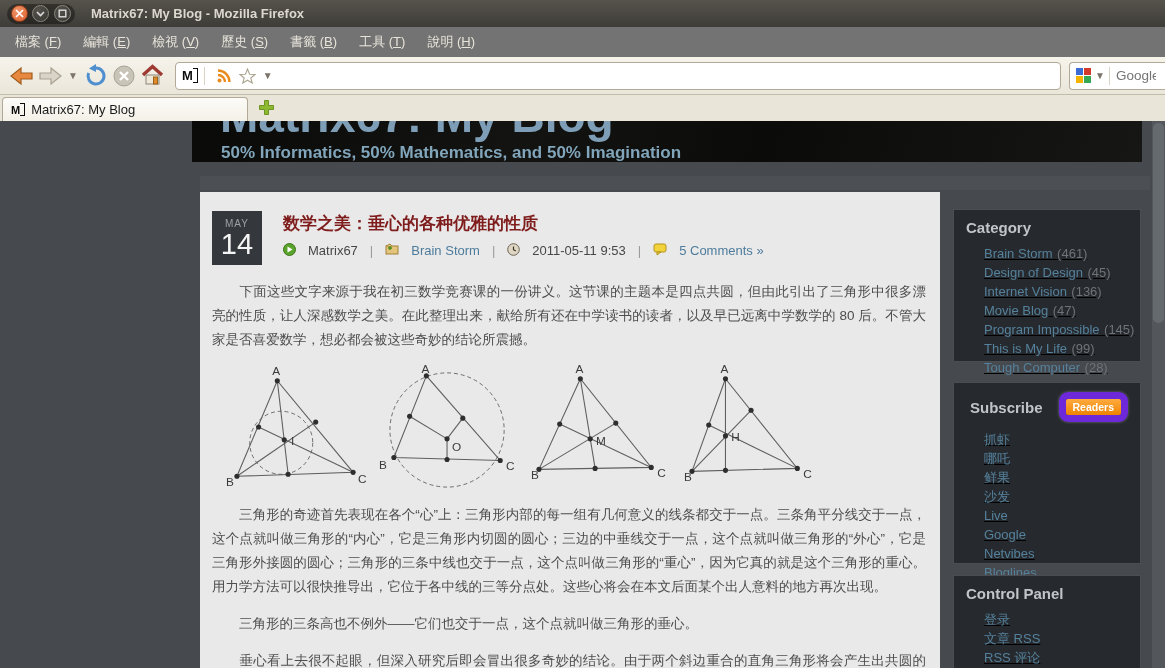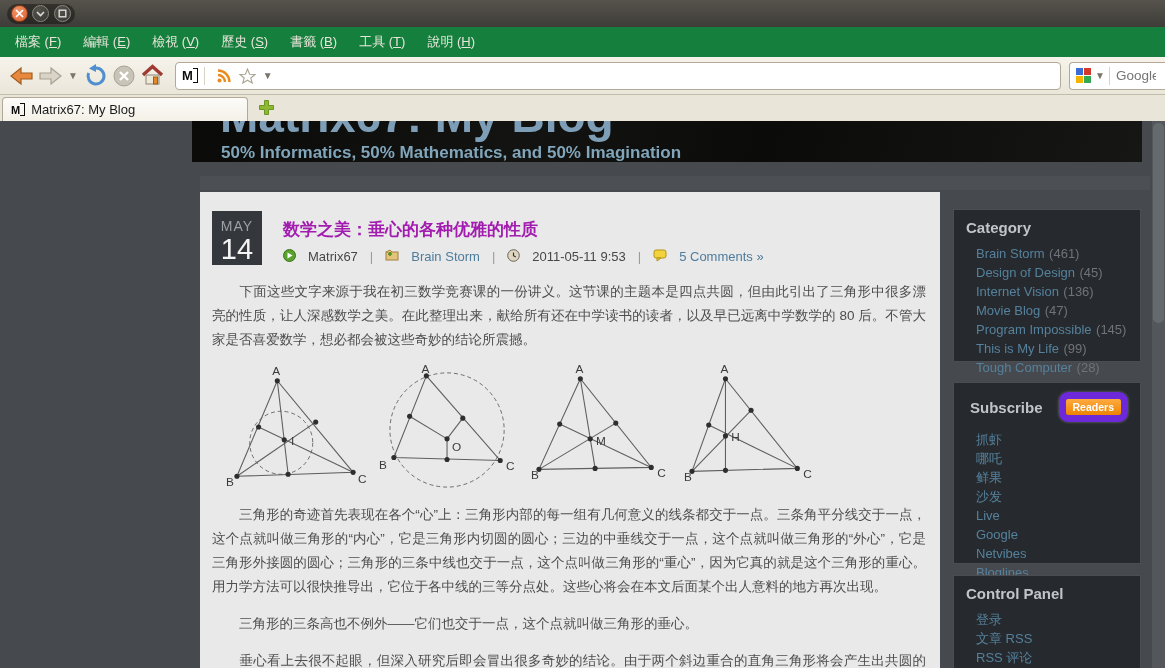--- a/index.html
+++ b/index.html
@@ -10,21 +10,21 @@
   }
   
   .titlebar{position:absolute;left:0;top:0;width:1165px;height:27px;
     background:linear-gradient(#56534c,#3e3c38);display:flex;align-items:center;}
   .win-controls{margin-left:7px;width:68px;height:20px;border-radius:11px;
     background:rgba(15,14,12,.45);display:flex;align-items:center;justify-content:space-around;padding:0 2px;box-sizing:border-box;}
   .wbtn{width:17px;height:17px;border-radius:50%;display:flex;align-items:center;justify-content:center;box-sizing:border-box;}
   .wbtn.close{background:radial-gradient(circle at 35% 30%,#f0956a,#dd5f2e);border:1px solid #8e3c17;}
   .wbtn.minmax{background:radial-gradient(circle at 35% 30%,#55524c,#383632);border:1px solid #8b887f;}
   .win-title{color:#dcd8cf;font-size:13px;font-weight:bold;margin-left:16px;}
-  .menubar{position:absolute;left:0;top:27px;width:1165px;height:30px;background:#15803d;
+  .menubar{position:absolute;left:0;top:27px;width:1165px;height:30px;background:#737373;
     display:flex;align-items:center;padding-left:4px;box-sizing:border-box;}
   .menu-item{color:#e8e4da;font-size:13px;padding:4px 11px;cursor:default;white-space:nowrap;}
   .akey{text-decoration:underline;}
   
   .navbar{position:absolute;left:0;top:57px;width:1165px;height:38px;
     background:linear-gradient(#f6f3eb,#eae6da);border-bottom:1px solid #c2bcab;
     display:flex;align-items:center;padding-left:8px;box-sizing:border-box;}
   .tool-btn{flex:none;display:flex;align-items:center;justify-content:center;margin-right:4px;}
   .caret{font-size:10px;color:#7a746a;margin:0 6px 0 0;}
   .urlbar{flex:1 1 auto;height:26px;background:#fff;border:1px solid #b2a996;border-radius:4px;
@@ -54,38 +54,38 @@
   .scroll-thumb{position:absolute;left:1px;top:2px;width:11px;height:200px;background:#656a6e;border-radius:5px;}
   .site-header{position:absolute;left:192px;top:0;width:950px;height:41px;overflow:hidden;
     background:linear-gradient(105deg,#0a0a09 0%,#131311 35%,#0b0b0a 60%,#161614 100%);}
   .site-title{position:absolute;left:28px;top:-32px;margin:0;font-size:46px;font-weight:bold;color:#7d9eb6;letter-spacing:0;}
   .site-tagline{position:absolute;left:29px;top:22px;font-size:17px;font-weight:bold;color:#81a5ba;}
   .header-band{position:absolute;left:200px;top:55px;width:950px;height:14px;background:#4c4f53;}
   .content{position:absolute;left:200px;top:71px;width:740px;height:476px;background:#e9e9e9;
     overflow:hidden;box-sizing:border-box;padding:19px 14px 0 12px;color:#4d4d4d;}
   .post-header{display:flex;gap:21px;margin-bottom:15px;}
   .date-badge{flex:none;width:50px;height:54px;background:#34383c;text-align:center;}
-  .date-month{display:block;margin-top:7px;font-size:14px;letter-spacing:1px;color:#9aa0a5;}
+  .date-month{display:block;margin-top:7px;font-size:10px;letter-spacing:1px;color:#9aa0a5;}
   .date-day{display:block;margin-top:1px;font-size:29px;line-height:1;color:#f4f4f4;font-weight:400;}
-  .post-title{margin:7px 0 8px;font-size:17px;font-weight:bold;color:#a21caf;cursor:pointer;}
+  .post-title{margin:1px 0 8px;font-size:17px;font-weight:bold;color:#7f1d1d;cursor:pointer;}
   .post-meta{display:flex;align-items:flex-start;gap:12px;font-size:13px;color:#474747;}
   .post-meta .lnk{color:#4d7c9c;cursor:pointer;}
   .post-meta .sep{color:#9a9a9a;}
   .mico{flex:none;display:inline-flex;}
   p.body{font-size:13.5px;line-height:24px;margin:0 0 13px;text-align:justify;color:#4d4d4d;}
   .figures{display:flex;gap:8px;margin:3px 0 10px 12px;}
   .fig line,.fig polygon{stroke:#5f5f5f;stroke-width:1.1;fill:none;}
   .fig .dash{stroke:#6b6b6b;stroke-width:1;fill:none;stroke-dasharray:4,3;}
   .fig circle.dot{fill:#2e2e2e;stroke:none;}
   .fig text{font-family:"Liberation Sans",sans-serif;font-size:12px;fill:#3a3a3a;}
   
   .sbox{position:absolute;left:953px;width:188px;background:#262a2e;border:1px solid #4a4e53;
     box-sizing:border-box;padding:9px 12px;}
   .sbox h3{margin:0 0 8px;font-size:15px;color:#c2c5c8;font-weight:bold;}
-  .sbox ul{list-style:none;margin:0;padding:0 0 0 10px;}
+  .sbox ul{list-style:none;margin:8px;padding:0 0 0 10px;text-decoration:underline;}
   .sbox li{line-height:18px;white-space:nowrap;}
   .sbox .lnk{color:#55819c;font-size:13px;cursor:pointer;text-decoration:none;}
   .sbox .cnt{color:#6f747a;font-size:13px;}
   .box-category{top:88px;height:153px;}
   .box-subscribe{top:261px;height:182px;}
   .box-control{top:454px;height:160px;}
   .sub-head{display:flex;align-items:center;margin-bottom:8px;}
   .badge{display:inline-flex;margin-left:12px;border-radius:9px;overflow:hidden;border:7px solid #6d28d9;
     font-size:10.5px;font-weight:bold;line-height:12px;box-shadow:0 0 3px rgba(255,255,255,.35);}
   .badge .bl{background:linear-gradient(#ffab40,#ee8300);color:#fff;padding:2px 7px;}
@@ -105,20 +105,21 @@
       <svg width="9" height="7">
           <path d="M1 2 L4.5 5.5 L8 2" stroke="#ddd" stroke-width="1.6" fill="none"></path>
         </svg>
     </div>
     <div class="wbtn minmax">
       <svg width="9" height="9">
           <rect x="1.2" y="1.2" width="6.6" height="6.6" stroke="#ddd" stroke-width="1.4" fill="none"></rect>
         </svg>
     </div>
   </div>
+  <span class="win-title">Matrix67: My Blog - Mozilla Firefox</span>
 </div>
 
 <div class="menubar">
   <span class="menu-item"><span>檔案 (</span><span class="akey">F</span><span>)</span></span>
   <span class="menu-item"><span>編輯 (</span><span class="akey">E</span><span>)</span></span>
   <span class="menu-item"><span>檢視 (</span><span class="akey">V</span><span>)</span></span>
   <span class="menu-item"><span>歷史 (</span><span class="akey">S</span><span>)</span></span>
   <span class="menu-item"><span>書籤 (</span><span class="akey">B</span><span>)</span></span>
   <span class="menu-item"><span>工具 (</span><span class="akey">T</span><span>)</span></span>
   <span class="menu-item"><span>說明 (</span><span class="akey">H</span><span>)</span></span>

